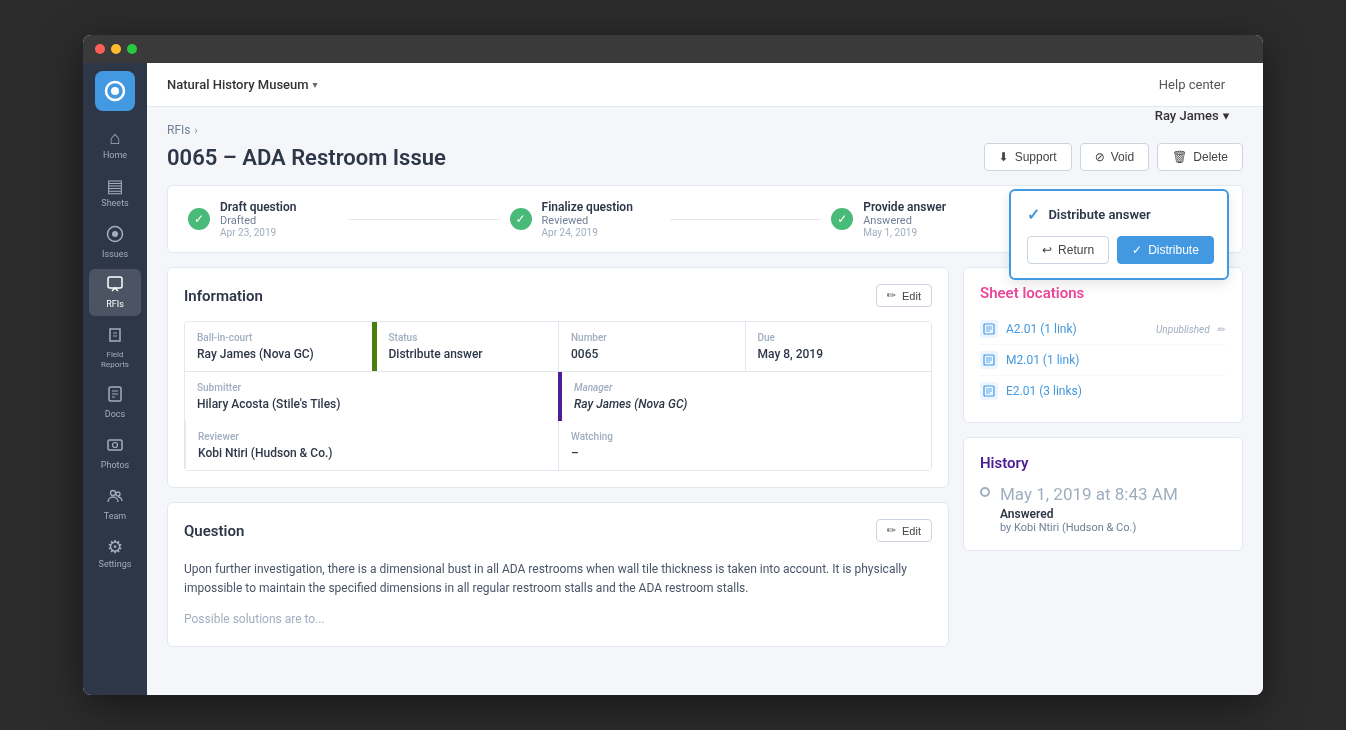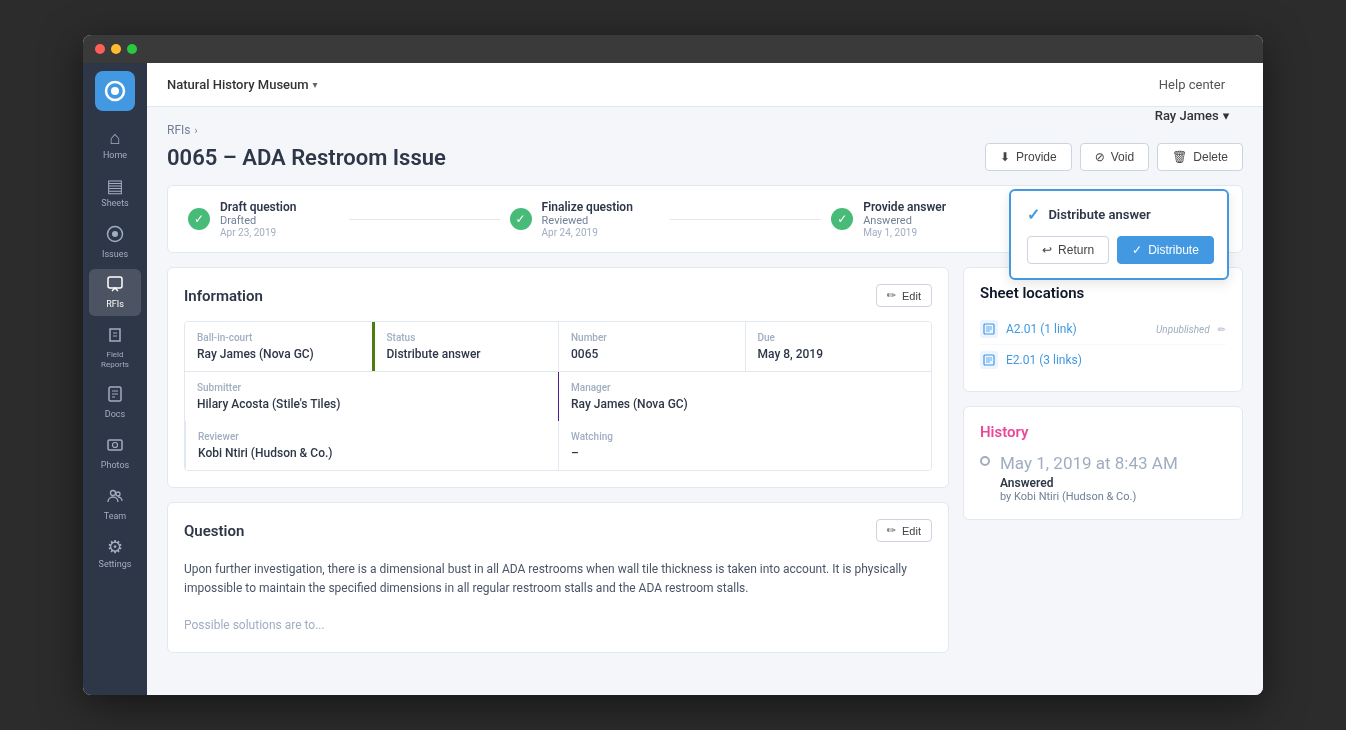--- a/index.html
+++ b/index.html
@@ -253,21 +253,21 @@
     
     .right-panel { }
 
     .sheet-locations-card {
       background: #fff;
       border: 1px solid #e2e8f0;
       border-radius: 6px;
       padding: 16px;
       margin-bottom: 14px;
     }
-    .sheet-loc-title { font-size: 15px; font-weight: 600; color: #0f172a; margin-bottom: 12px; }
+    .sheet-loc-title { font-size: 15px; font-weight: 600; color: #ec4899; margin-bottom: 12px; }
     .sheet-loc-item {
       display: flex; align-items: center; gap: 8px;
       padding: 6px 0;
       border-bottom: 1px solid #f7fafc;
       font-size: 12px; color: #4299e1;
     }
     .sheet-loc-item:last-child { border-bottom: none; }
     .sheet-icon {
       width: 18px; height: 18px; background: #ebf4ff;
       border-radius: 3px; display: flex; align-items: center; justify-content: center;
@@ -277,21 +277,21 @@
       margin-left: auto; font-size: 10px; color: #a0aec0; font-style: italic;
     }
     .edit-icon-small { font-size: 10px; color: #a0aec0; cursor: pointer; }
 
     .history-card {
       background: #fff;
       border: 1px solid #e2e8f0;
       border-radius: 6px;
       padding: 16px;
     }
-    .history-title { font-size: 15px; font-weight: 600; color: #ec4899; margin-bottom: 12px; }
+    .history-title { font-size: 15px; font-weight: 600; color: #4c1d95; margin-bottom: 12px; }
     .history-item { display: flex; gap: 10px; }
     .history-dot {
       width: 10px; height: 10px; border-radius: 50%; border: 2px solid #a0aec0;
       margin-top: 3px; flex-shrink: 0;
     }
     .history-content .history-time { font-size: 17px; color: #a0aec0; margin-bottom: 3px; }
     .history-content .history-action { font-size: 12px; font-weight: 600; color: #2d3748; }
     .history-content .history-by { font-size: 11px; color: #718096; }
 
     
@@ -415,21 +415,21 @@
         <div class="breadcrumb">
           <span>RFIs</span>
           <span class="breadcrumb-chevron">›</span>
         </div>
 
         <div class="page-header">
           <h1 class="page-title">0065 – ADA Restroom Issue</h1>
           <div class="page-actions">
             <button class="btn">
               <span>⬇</span>
-              <span>Provide</span>
+              <span>Support</span>
             </button>
             <button class="btn">
               <span>⊘</span>
               <span>Void</span>
             </button>
             <button class="btn">
               <span>🗑</span>
               <span>Delete</span>
             </button>
           </div>
@@ -499,39 +499,39 @@
                   <span>✏</span>
                   <span>Edit</span>
                 </button>
               </div>
               <div style="border: 1px solid #e2e8f0; border-radius:4px; overflow:hidden;">
                 <div style="display:grid; grid-template-columns: 1fr 1fr 1fr 1fr;">
                   <div class="info-cell">
                     <div class="info-label">Ball-in-court</div>
                     <div class="info-value">Ray James (Nova GC)</div>
                   </div>
-                  <div class="info-cell" style="border-left: 3px solid #4d7c0f;">
+                  <div class="info-cell" style="border-left: 5px solid #4d7c0f;">
                     <div class="info-label">Status</div>
                     <div class="info-value">Distribute answer</div>
                   </div>
                   <div class="info-cell" style="border-left: 1px solid #e2e8f0;">
                     <div class="info-label">Number</div>
                     <div class="info-value">0065</div>
                   </div>
                   <div class="info-cell" style="border-left: 1px solid #e2e8f0;">
                     <div class="info-label">Due</div>
                     <div class="info-value">May 8, 2019</div>
                   </div>
                 </div>
                 <div style="display:grid; grid-template-columns: 1fr 1fr; border-top: 1px solid #e2e8f0;">
                   <div class="info-cell">
                     <div class="info-label">Submitter</div>
                     <div class="info-value">Hilary Acosta (Stile's Tiles)</div>
                   </div>
-                  <div class="info-cell" style="border-left: 1px solid #4c1d95;">
+                  <div class="info-cell" style="border-left: 4px solid #4c1d95; font-style: italic;">
                     <div class="info-label">Manager</div>
                     <div class="info-value">Ray James (Nova GC)</div>
                   </div>
                   <div class="info-cell" style="border-left: 1px solid #e2e8f0;">
                     <div class="info-label">Reviewer</div>
                     <div class="info-value">Kobi Ntiri (Hudson &amp; Co.)</div>
                   </div>
                   <div class="info-cell" style="border-left: 1px solid #e2e8f0;">
                     <div class="info-label">Watching</div>
                     <div class="info-value">–</div>
@@ -542,21 +542,21 @@
 
             <div class="card">
               <div class="card-header">
                 <span class="card-title">Question</span>
                 <button class="btn" style="padding: 4px 10px; font-size:11px;">
                   <span>✏</span>
                   <span>Edit</span>
                 </button>
               </div>
               <p class="question-text">Upon further investigation, there is a dimensional bust in all ADA restrooms when wall tile thickness is taken into account. It is physically impossible to maintain the specified dimensions in all regular restroom stalls and the ADA restroom stalls.</p>
-              <p class="question-text" style="margin-top:14px; color:#a0aec0;">Possible solutions are to...</p>
+              <p class="question-text" style="margin-top:8px; color:#a0aec0;">Possible solutions are to...</p>
             </div>
           </div>
 
           <div class="right-panel">
 
             <div class="sheet-locations-card">
               <div class="sheet-loc-title">Sheet locations</div>
               <div>
                 <div class="sheet-loc-item">
                   <div class="sheet-icon">
@@ -569,20 +569,29 @@
                   <span class="unpublished-badge">Unpublished</span>
                   <span class="edit-icon-small">✏</span>
                 </div>
                 <div class="sheet-loc-item">
                   <div class="sheet-icon">
                     <svg width="12" height="12" viewBox="0 0 12 12" fill="none">
                         <rect x="1" y="1" width="10" height="10" rx="1" stroke="#4299e1" stroke-width="1.2"></rect>
                         <path d="M3 4h6M3 6h6M3 8h4" stroke="#4299e1" stroke-width="0.8"></path>
                       </svg>
                   </div>
+                  <span>M2.01 (1 link)</span>
+                </div>
+                <div class="sheet-loc-item">
+                  <div class="sheet-icon">
+                    <svg width="12" height="12" viewBox="0 0 12 12" fill="none">
+                        <rect x="1" y="1" width="10" height="10" rx="1" stroke="#4299e1" stroke-width="1.2"></rect>
+                        <path d="M3 4h6M3 6h6M3 8h4" stroke="#4299e1" stroke-width="0.8"></path>
+                      </svg>
+                  </div>
                   <span>E2.01 (3 links)</span>
                 </div>
               </div>
             </div>
 
             <div class="history-card">
               <div class="history-title">History</div>
               <div class="history-item">
                 <div class="history-dot"></div>
                 <div class="history-content">

